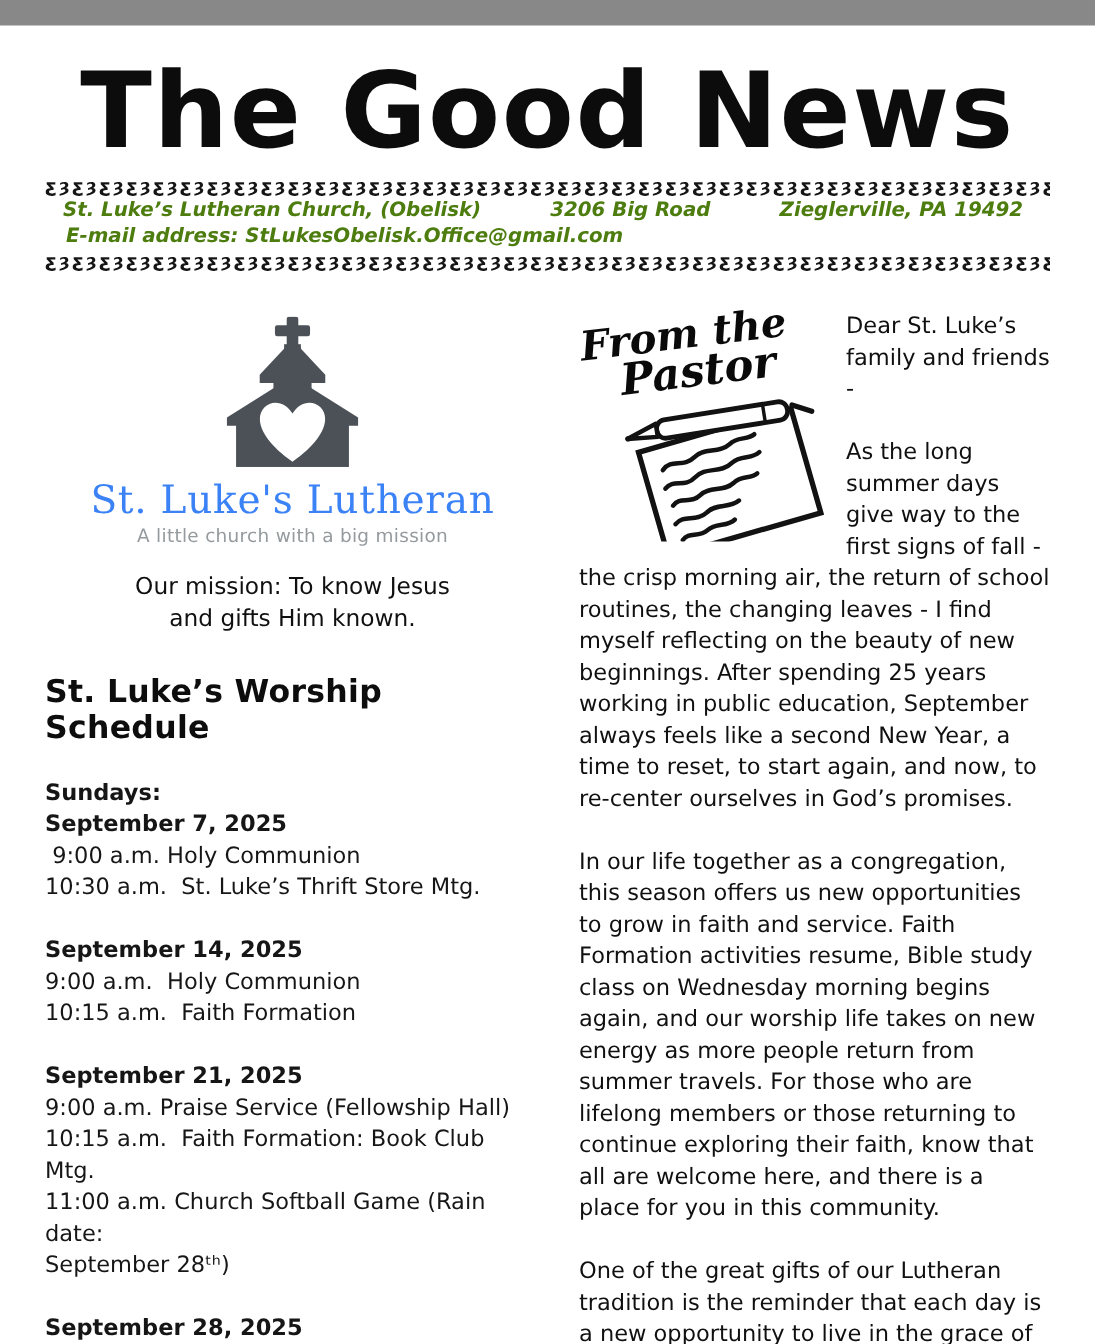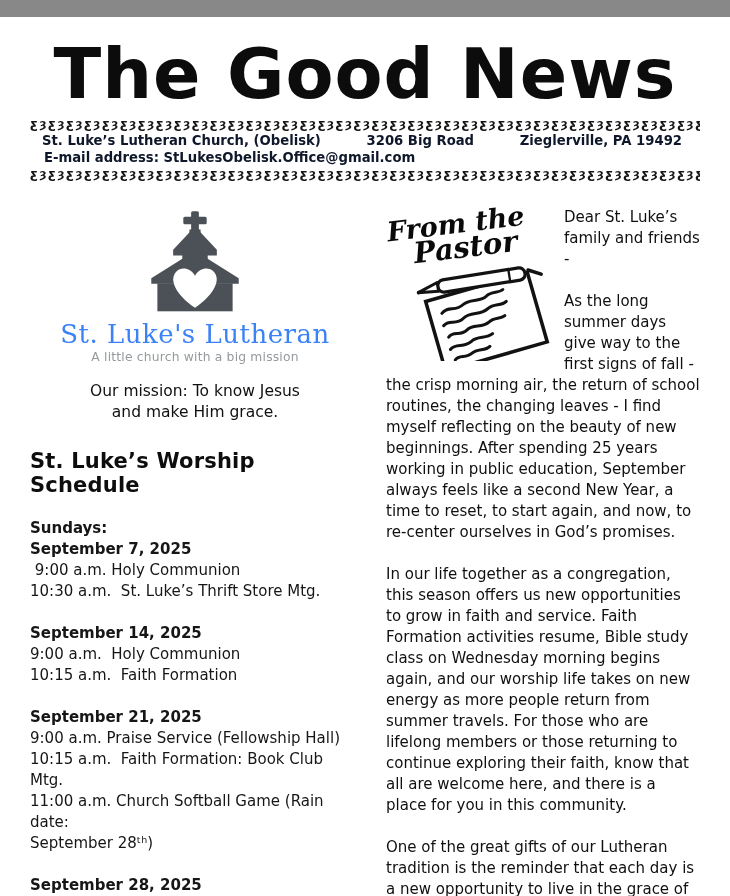--- a/index.html
+++ b/index.html
@@ -12,21 +12,21 @@
   
   .masthead-title{
     text-align:center; font-size:70px; font-weight:700; letter-spacing:1px;
     line-height:1.18; color:#0c0c0c; font-family:"DejaVu Sans", sans-serif;
   }
   .ornament{
     white-space:nowrap; overflow:hidden; font-size:12px; font-weight:700;
     letter-spacing:1.5px; line-height:14px; color:#151515; margin:1px 0;
     font-family:"DejaVu Sans", sans-serif;
   }
-  .masthead-info{ font-weight:700; font-size:13.2px; line-height:17px; color:#0f172a; }
+  .masthead-info{ font-style:italic; font-weight:700; font-size:13.2px; line-height:17px; color:#4d7c0f; }
   .info-row1{ display:flex; justify-content:space-between; padding:0 18px 0 12px; }
   .info-row2{ display:flex; justify-content:space-between; padding:0 16px 0 14px; }
   
   .columns{ display:flex; gap:26px; margin-top:26px; }
   .col-left{ width:330px; flex:none; }
   .col-right{ flex:1; min-width:0; }
   
   .logo-block{ text-align:center; margin-top:4px; }
   .logo-name{ font-family:"DejaVu Serif", serif; font-size:26px; color:#3b82f6; letter-spacing:.5px; margin-top:2px; }
   .logo-tagline{ font-size:12.3px; color:#949a9d; margin-top:1px; letter-spacing:.2px; }
@@ -85,21 +85,21 @@
             <path d="M60 39 L103 66 L103 71.5 L17 71.5 L17 66 Z"></path>
             <rect x="23" y="71" width="74" height="27.5"></rect>
           </g>
           <path fill="#ffffff" d="M60 95 C 40 81 34.5 67 41.5 59.5 C 46.5 54.2 55.5 55.5 60 63.5 C 64.5 55.5 73.5 54.2 78.5 59.5 C 85.5 67 80 81 60 95 Z"></path>
         </svg>
         <div class="logo-name">St. Luke's Lutheran</div>
         <div class="logo-tagline">A little church with a big mission</div>
       </div>
 
       <div class="mission">Our mission: To know Jesus
-and make Him grace.</div>
+and gifts Him known.</div>
 
       <div class="sched-title">St. Luke’s Worship Schedule</div>
 
       <div class="sched-day">Sundays:</div>
 
       <div class="sched-entry">
         <div class="sched-date">September 7, 2025</div>
         <div class="sched-line"> 9:00 a.m. Holy Communion</div>
         <div class="sched-line">10:30 a.m.  St. Luke’s Thrift Store Mtg.</div>
       </div>

